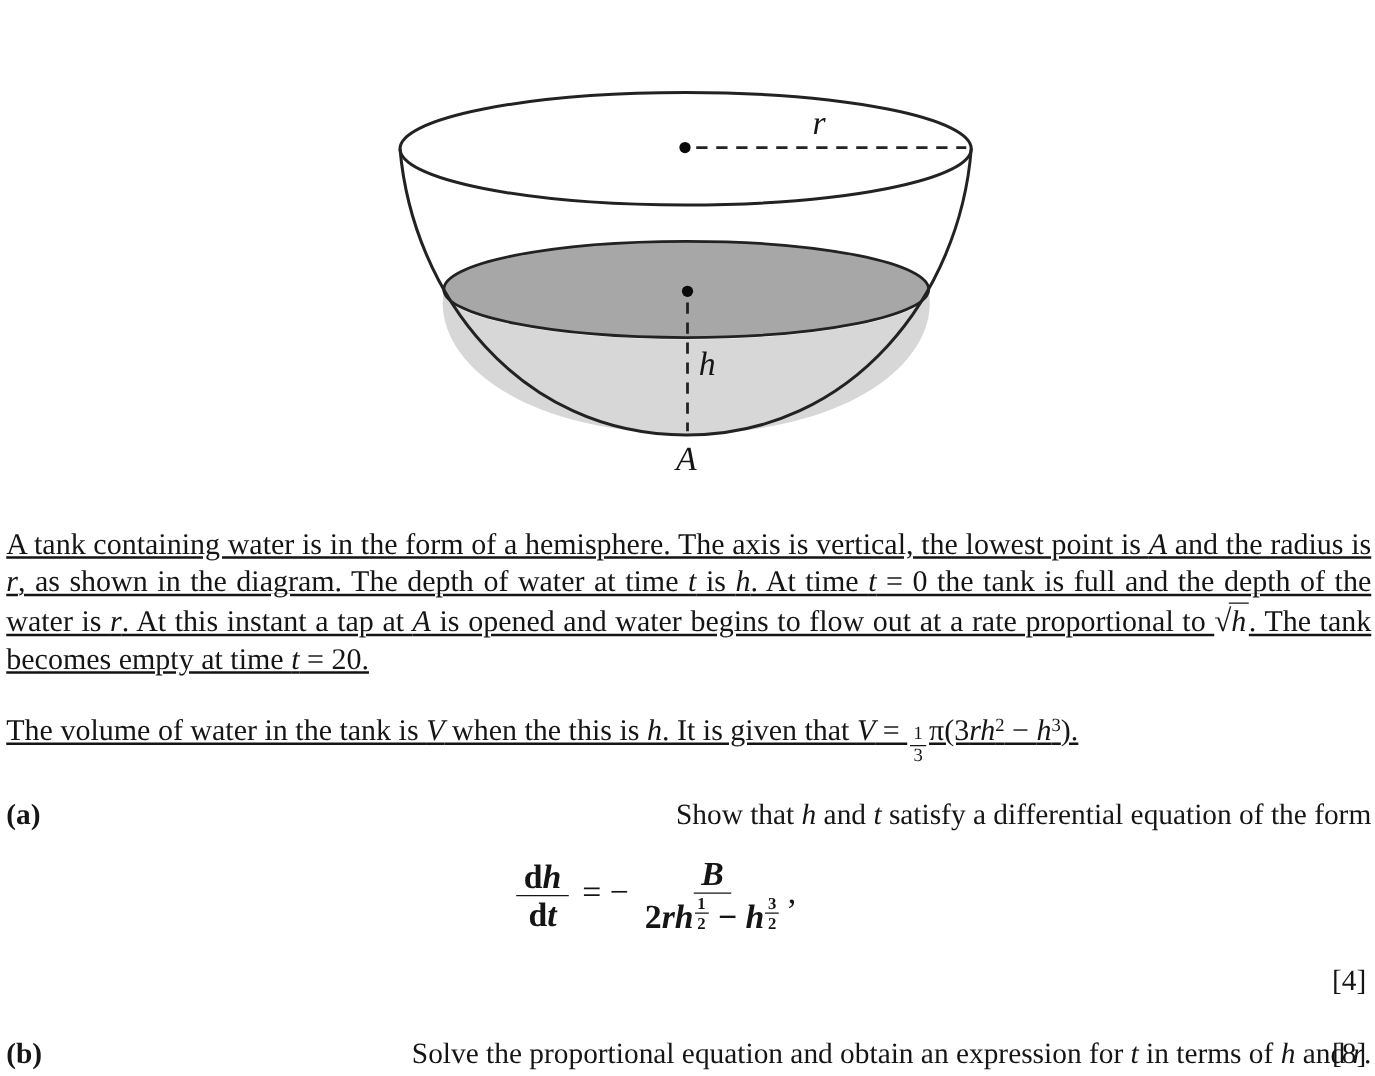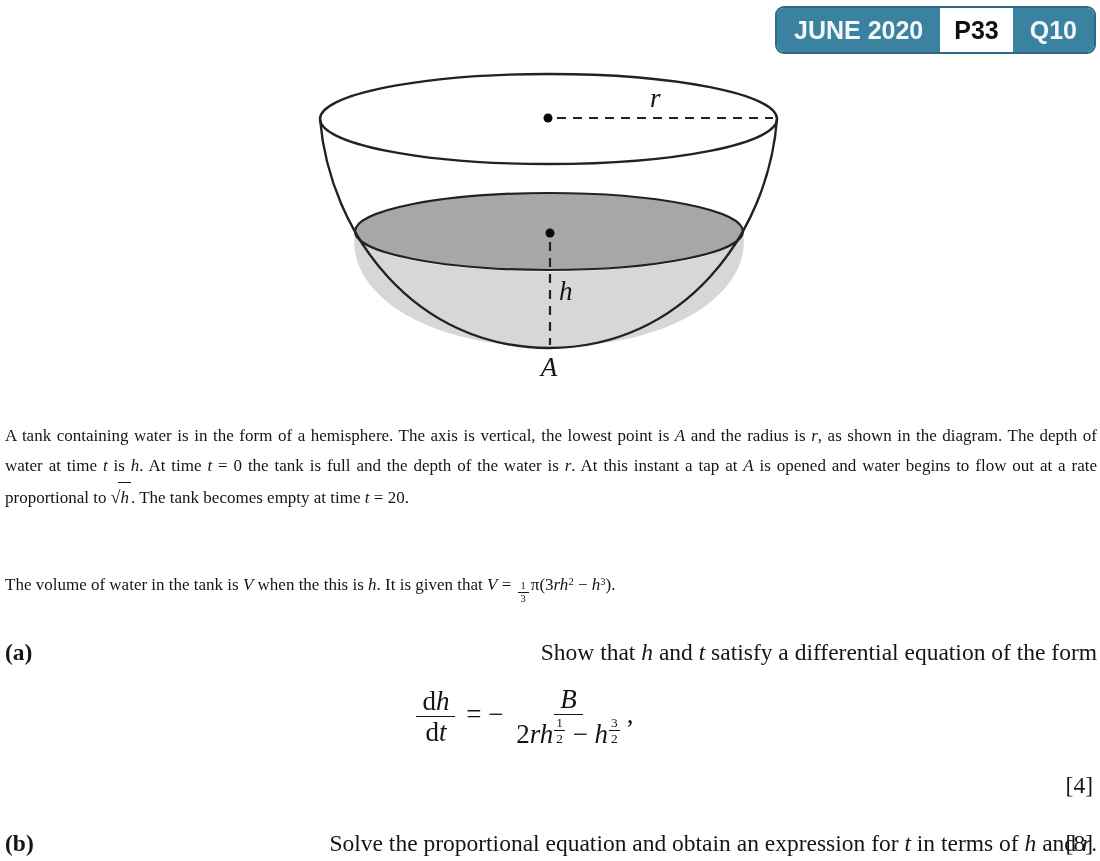--- a/index.html
+++ b/index.html
@@ -33,44 +33,39 @@
   sup{font-size:0.62em;line-height:0;vertical-align:0.5em;}
   .frac{display:inline-flex;flex-direction:column;align-items:center;vertical-align:middle;
         line-height:1.12;text-align:center;margin:0 2px;}
   .frac .num{border-bottom:1.6px solid currentColor;padding:0 3px;}
   .frac .den{padding:0 2px;}
   .body-text .frac{font-size:0.62em;vertical-align:0.05em;}
   .sqrt{display:inline-flex;align-items:baseline;}
   .sqrt .rad{font-size:1.04em;}
   .sqrt .vinc{border-top:1.7px solid currentColor;padding:0 2px;margin-left:-2px;}
 
-  .para{position:absolute;left:5px;width:1092px;font-size:17px;line-height:30.4px;}
+  .para{position:absolute;left:5px;width:1092px;font-size:24px;line-height:30.4px;text-decoration:underline;}
   .justify{text-align:justify;}
   .row{position:absolute;left:5px;width:1092px;display:flex;font-size:23.5px;line-height:30.4px;}
   .row .plabel{width:52px;flex:0 0 52px;font-weight:700;}
   .row .ptext{flex:1;text-align:right;}
   .marks{position:absolute;right:7px;font-size:23.5px;line-height:30.4px;}
 
   .eq-wrap{position:absolute;left:0;top:684px;width:1100px;text-align:center;font-size:27px;}
   .eq{display:inline-block;position:relative;left:-27px;}
-  .eq .frac{margin:0 4px;}
+  .eq .frac{margin:0 4px;font-weight:bold;}
   .eq .frac .num{padding:0 6px;}
   .eq sup .frac{font-size:0.8em;margin:0 1px;}
   .eq sup .frac .num{border-bottom-width:1.2px;padding:0 2px;}
 </style>
 </head>
 <body>
 
 <div class="page">
 
-  <div class="badge">
-    <div class="seg">JUNE 2020</div>
-    <div class="seg paper">P33</div>
-    <div class="seg">Q10</div>
-  </div>
 
   <svg class="diagram" viewBox="0 0 1100 400" width="1100" height="400" aria-hidden="true">
 
     <ellipse class="rim" cx="548.5" cy="119" rx="228.5" ry="45"></ellipse>
 
     <path class="waterFront" d="M355,233 A194,38.5 0 0 0 743,233 C752,284 688,346 549,347 C410,346 346,284 355,233 Z"></path>
 
     <ellipse class="waterTop" cx="549" cy="231.5" rx="194" ry="38.5"></ellipse>
 
     <path class="bowl" d="M320,119 C330,235 415,348 549,348 C683,348 768,235 777,119"></path>

